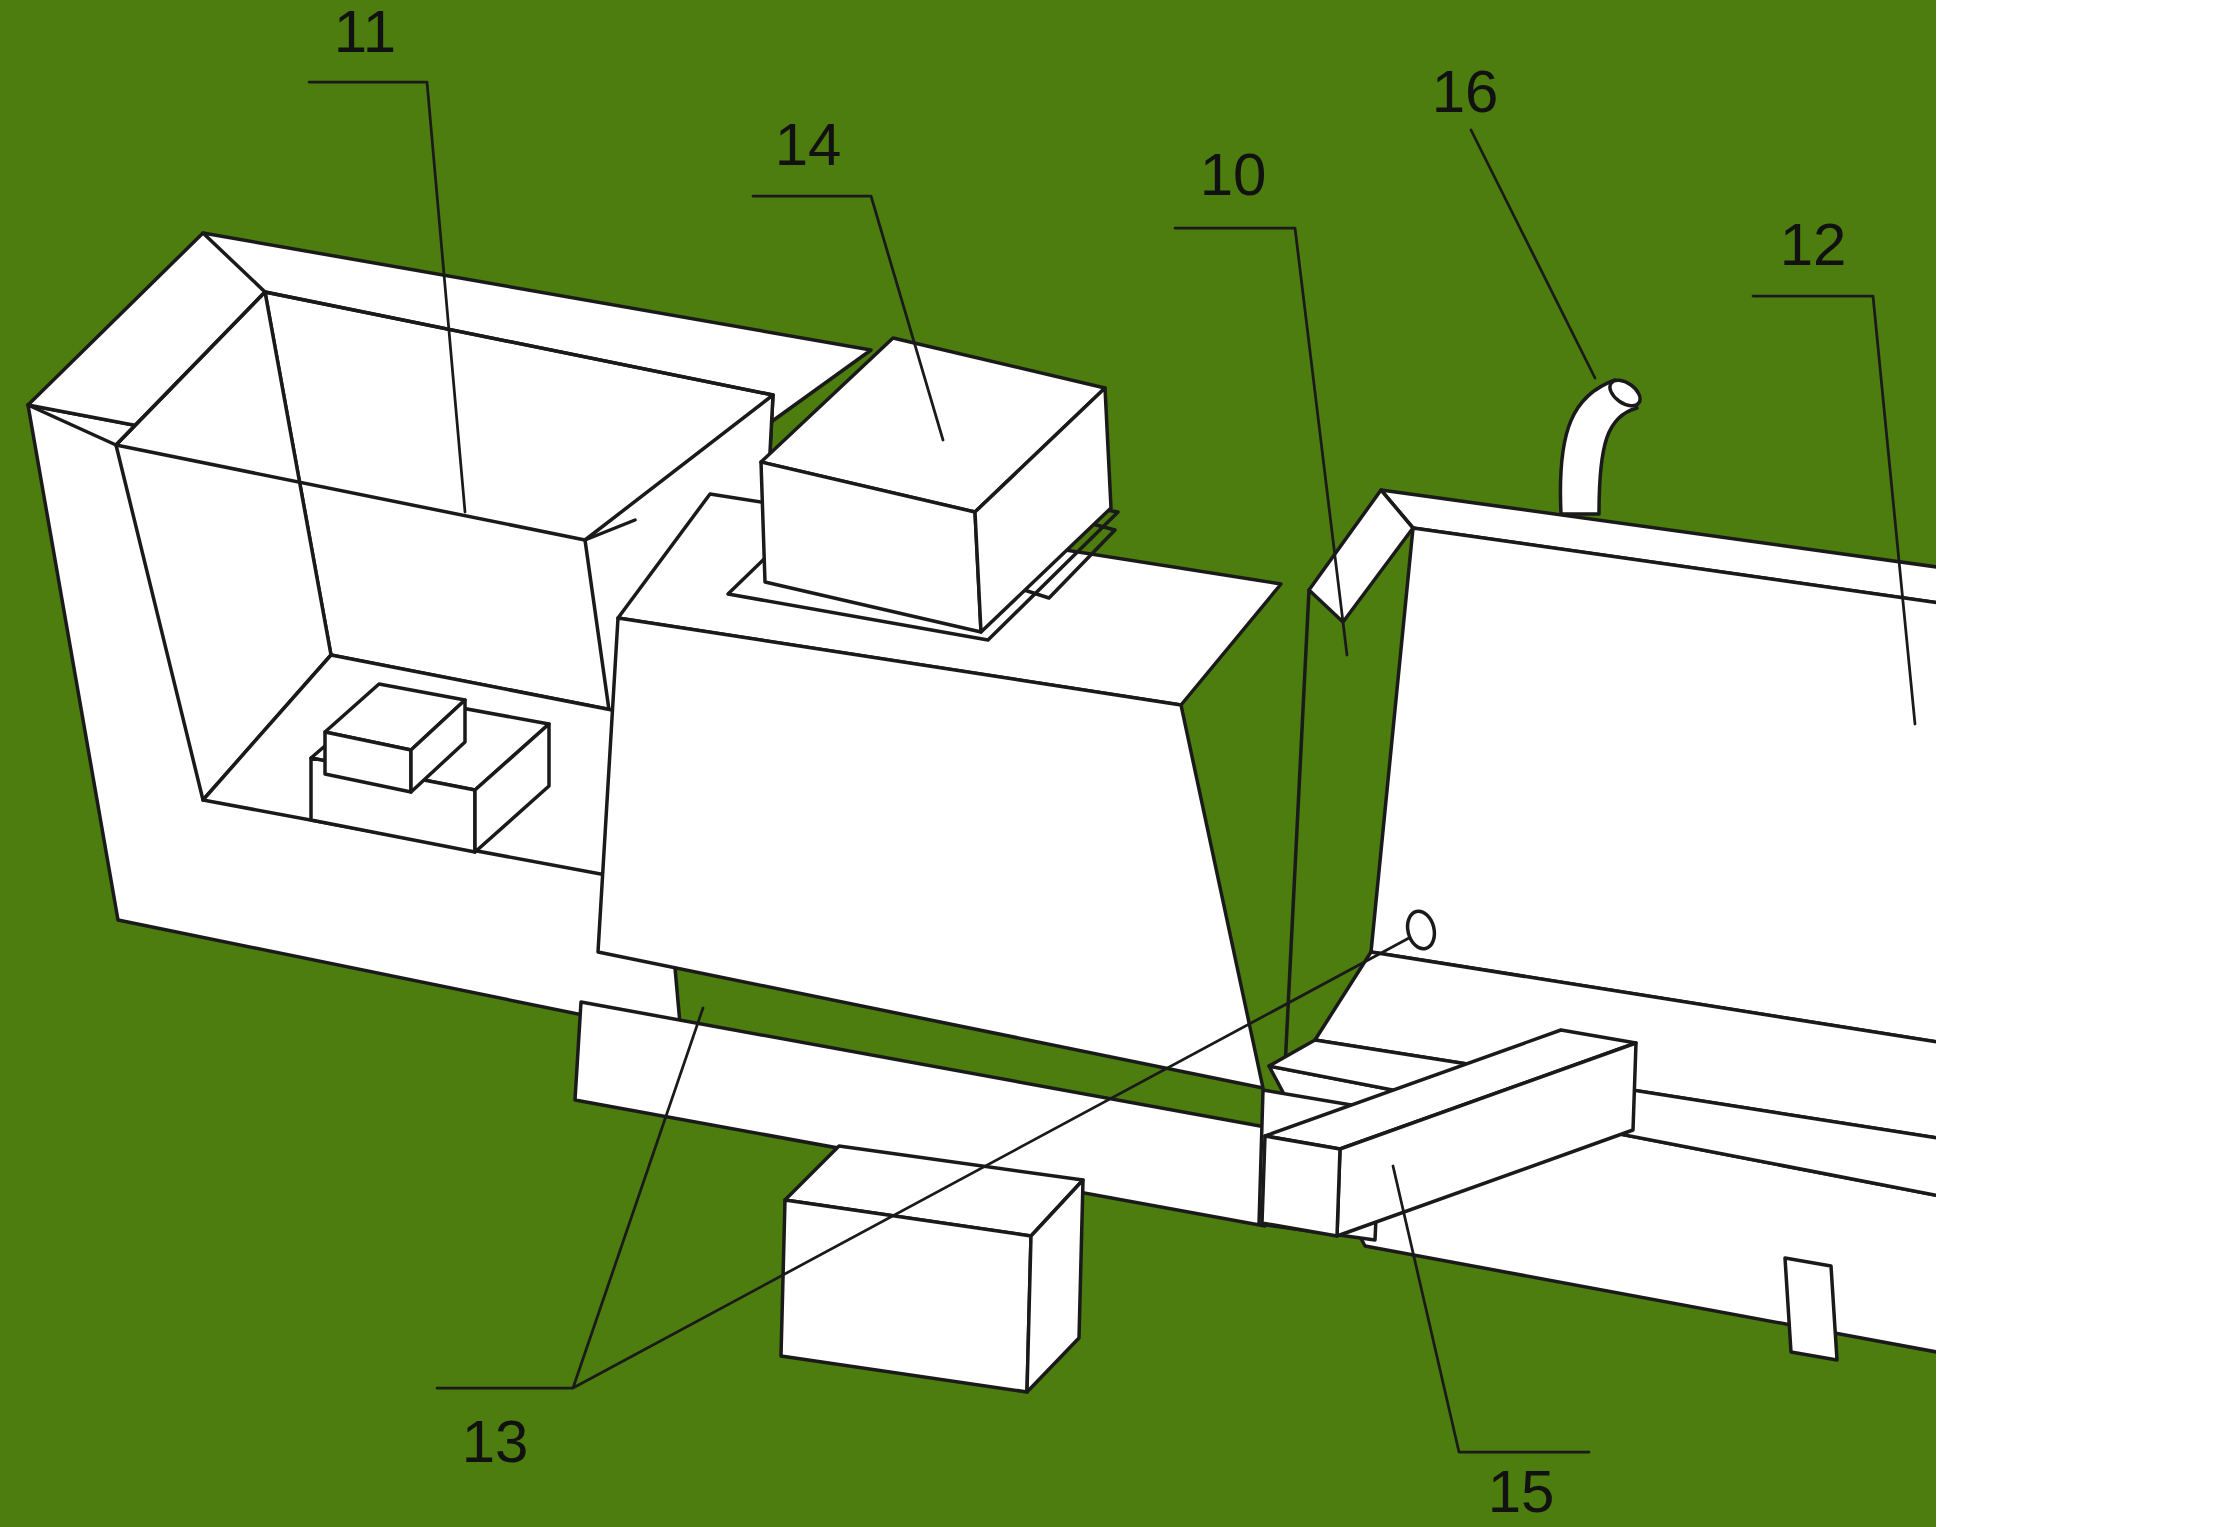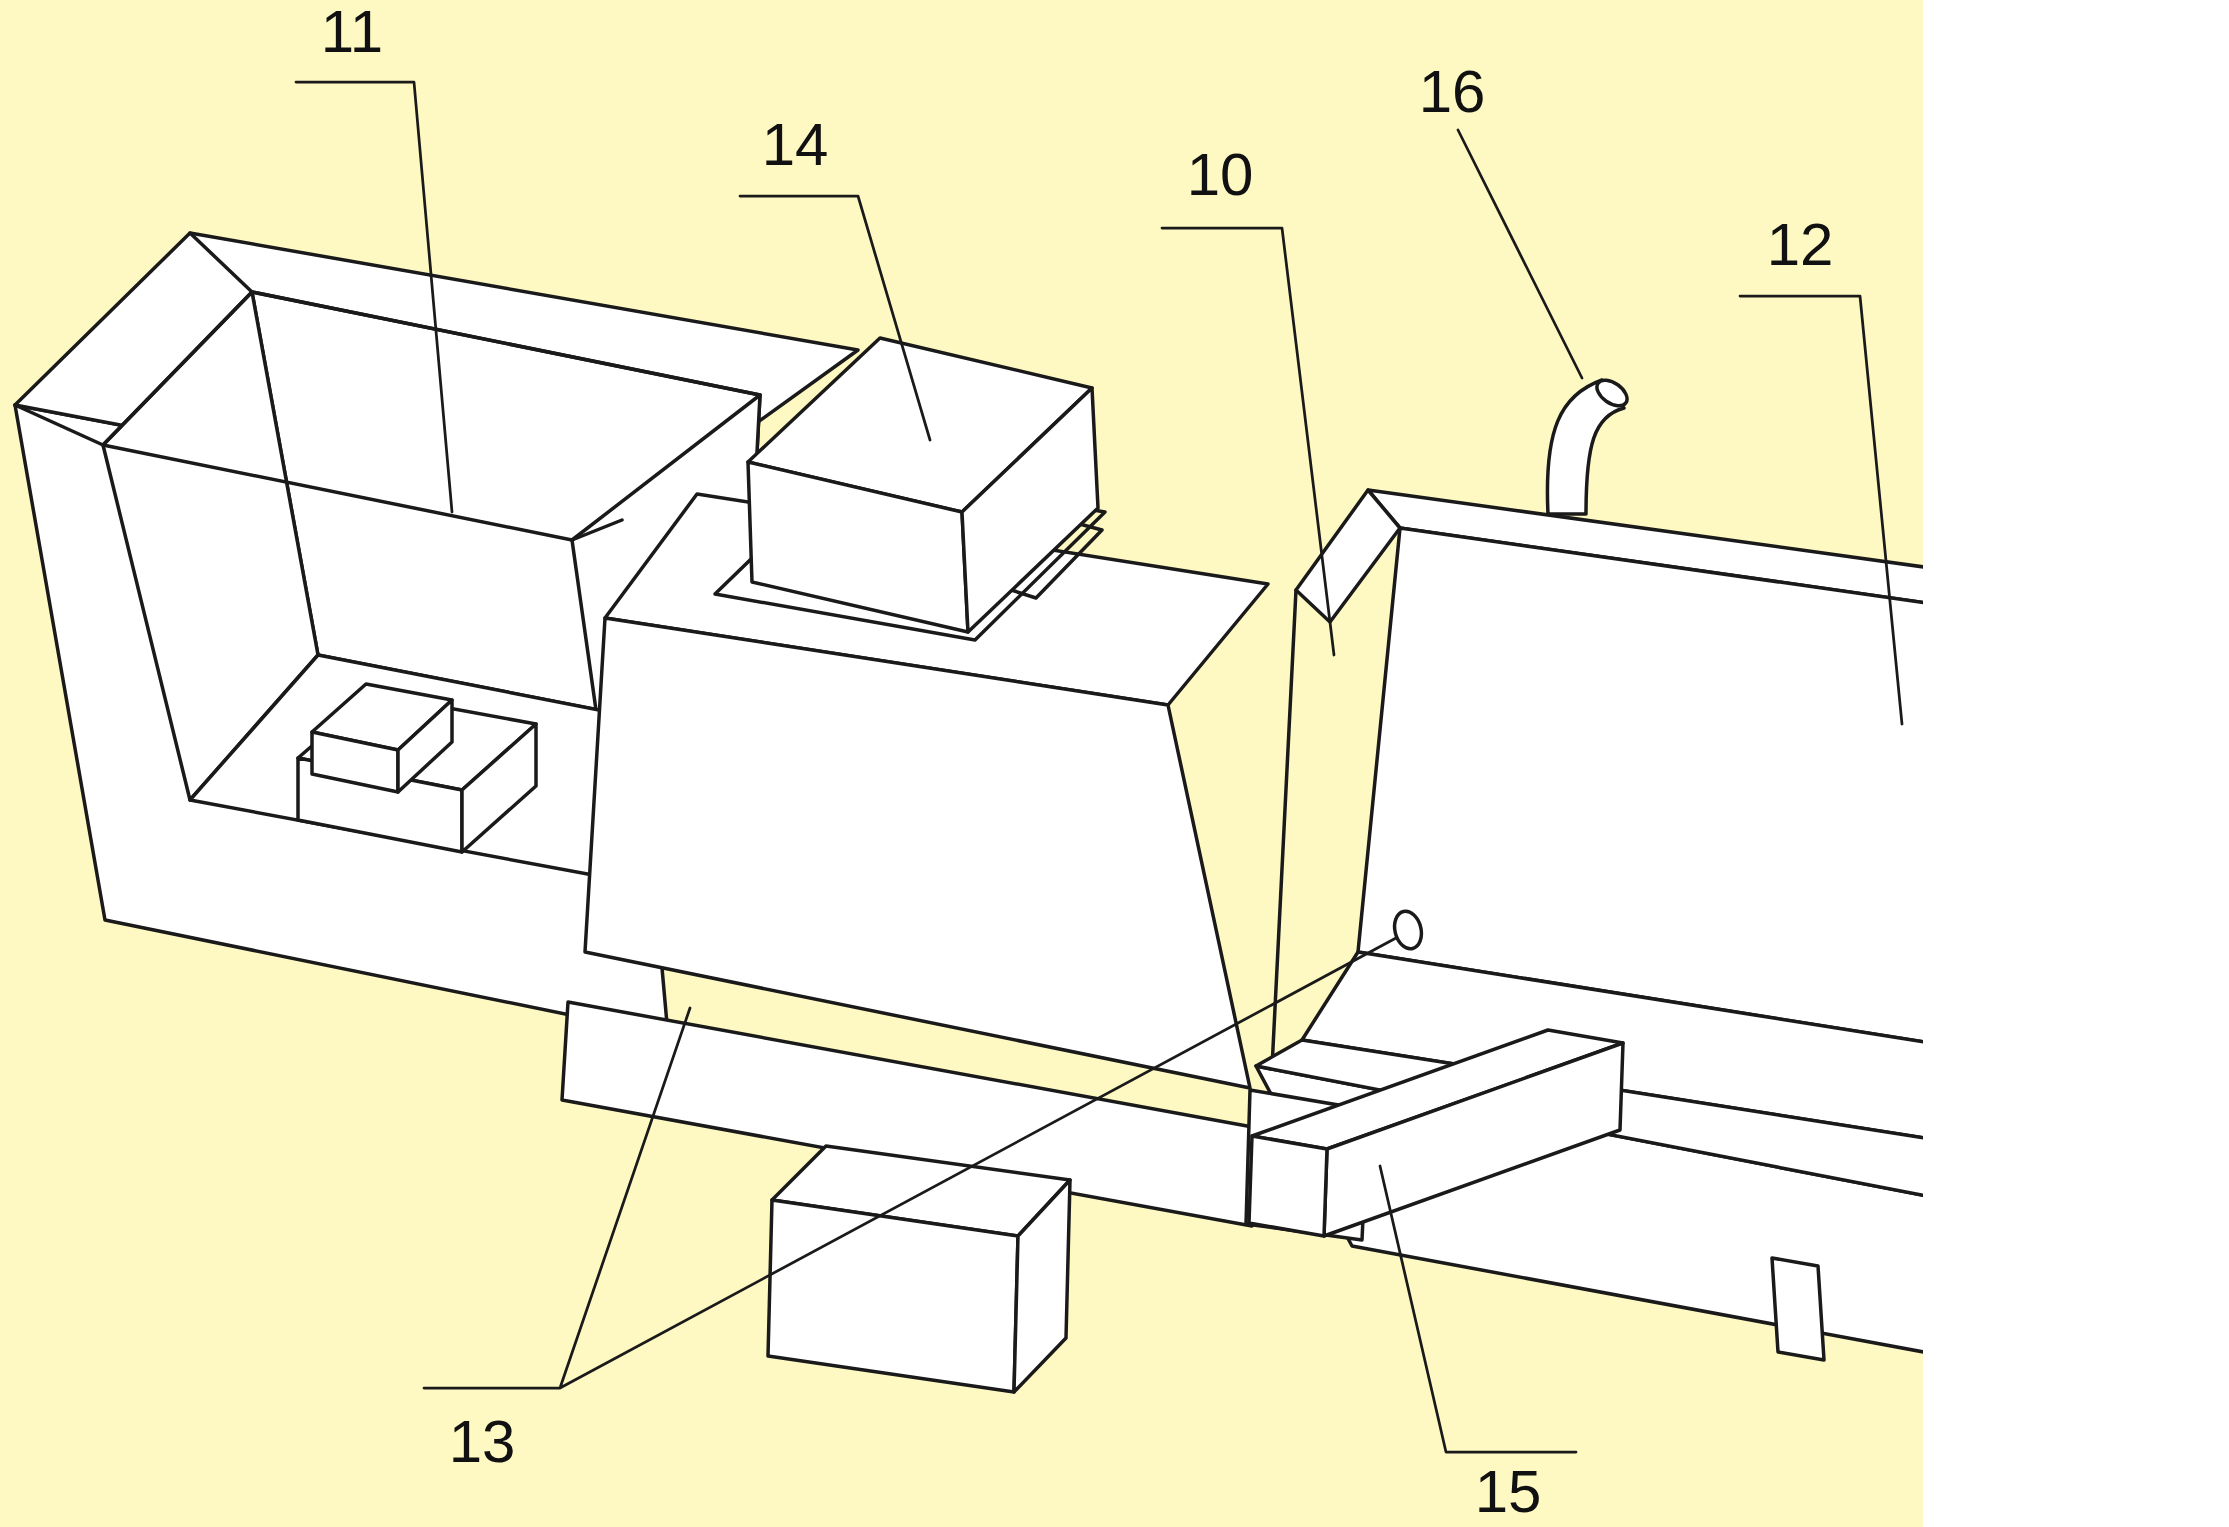--- a/index.html
+++ b/index.html
@@ -4,22 +4,23 @@
 <style>
   html, body {
     margin: 0;
     padding: 0;
     background: #ffffff;
   }
   #stage {
     position: relative;
     width: 1923px;
     height: 1527px;
-    background: #fef9c3;
+    background: #4d7c0f;
     overflow: hidden;
+    padding-left: 13px;
   }
   svg { display: block; }
   .part {
     fill: #ffffff;
     stroke: #1a1a1a;
     stroke-width: 3.5;
     stroke-linejoin: round;
     stroke-linecap: round;
   }
   .edge {

